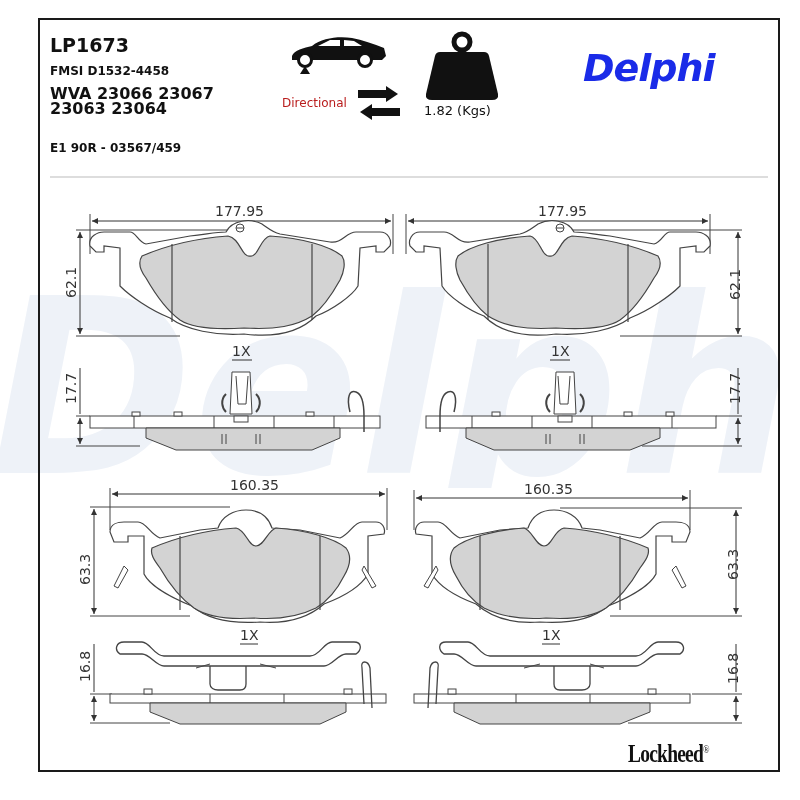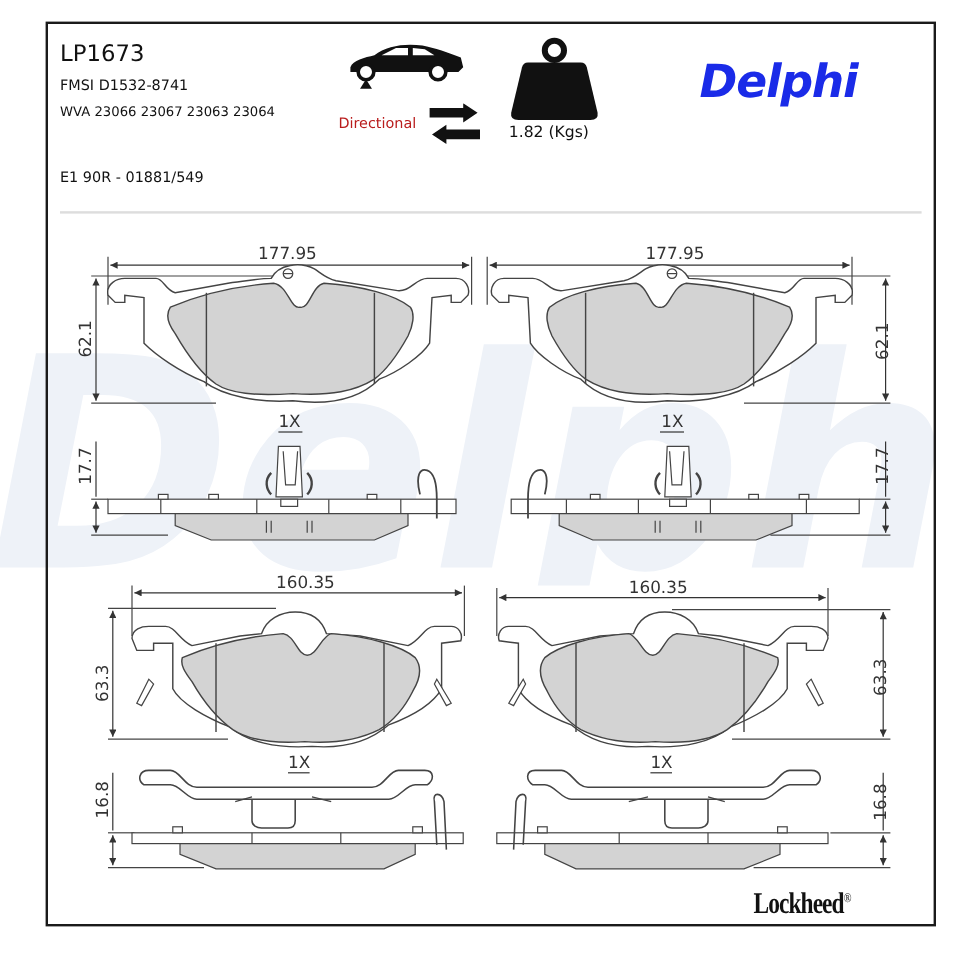--- a/index.html
+++ b/index.html
@@ -1,45 +1,45 @@
 <!DOCTYPE html>
 <html><head>
 <meta charset="utf-8">
 <style>
   html,body{margin:0;padding:0;background:#fff;}
   body{width:800px;height:800px;position:relative;overflow:hidden;font-family:"DejaVu Sans","Liberation Sans",sans-serif;color:#111;}
   .frame{position:absolute;left:38px;top:18px;width:742px;height:754px;border:2px solid #1a1a1a;box-sizing:border-box;}
   .watermark{position:absolute;left:0;top:268px;width:800px;height:220px;pointer-events:none;}
-  .hdr{position:absolute;font-weight:normal;}
+  .hdr{position:absolute;font-weight:bold;}
   .part{left:50px;top:34px;font-size:19px;}
   .fmsi{left:50px;top:64px;font-size:12px;}
-  .wva{left:50px;top:86px;font-size:11px;line-height:15px;width:200px;}
+  .wva{left:50px;top:86px;font-size:16px;line-height:15px;width:200px;}
   .ece{left:50px;top:141px;font-size:12px;}
   .directional{position:absolute;left:282px;top:96px;font-size:12px;font-weight:normal;color:#b91c1c;}
   .weight{position:absolute;left:424px;top:103px;font-size:13px;font-weight:normal;}
   .brand{position:absolute;left:583px;top:46px;font-size:38px;font-weight:bold;color:#1a2be8;font-family:"DejaVu Sans",sans-serif;letter-spacing:-1px;font-style:italic;}
   .lockheed{position:absolute;left:628px;top:740px;font-size:25px;font-weight:bold;font-family:"Liberation Serif",serif;letter-spacing:-1px;transform:scaleX(0.78);transform-origin:left;}
   .lockheed sup{font-size:11px;font-weight:normal;}
   .sep{position:absolute;left:50px;top:176px;width:718px;height:2px;background:#ddd;}
   svg.drw{position:absolute;left:0;top:0;}
   .dim{font-family:"DejaVu Sans","Liberation Sans",sans-serif;font-size:14px;fill:#333;}
 </style>
 </head>
 <body>
 
 <svg class="watermark" viewBox="0 0 800 220" width="800" height="220">
   <text x="-10" y="205" font-size="245" font-weight="bold" font-style="italic" fill="#eef2f8" font-family="DejaVu Sans, sans-serif">Delphi</text>
 </svg>
 
 <div class="frame"></div>
 
 <div class="hdr part">LP1673</div>
-<div class="hdr fmsi">FMSI D1532-8741</div>
+<div class="hdr fmsi">FMSI D1532-4458</div>
 <div class="hdr wva">WVA 23066 23067 23063 23064</div>
-<div class="hdr ece">E1 90R - 01881/549</div>
+<div class="hdr ece">E1 90R - 03567/459</div>
 
 <svg style="position:absolute;left:290px;top:32px" width="100" height="44" viewBox="0 0 100 44">
   <path d="M2,24 C4,18 14,16 22,14 C32,6 48,4 62,6 C72,8 84,12 94,16 L96,24 L92,28 L2,28 Z" fill="#111"></path>
   <path d="M28,14 L40,8 L50,8 L50,14 Z M54,8 L64,9 L72,14 L54,14 Z" fill="#fff"></path>
   <circle cx="15" cy="28" r="6.5" fill="#fff" stroke="#111" stroke-width="3"></circle>
   <circle cx="75" cy="28" r="6.5" fill="#fff" stroke="#111" stroke-width="3"></circle>
   <polygon points="15,34 20,42 10,42" fill="#111"></polygon>
 </svg>
 
 <div class="directional">Directional</div>

